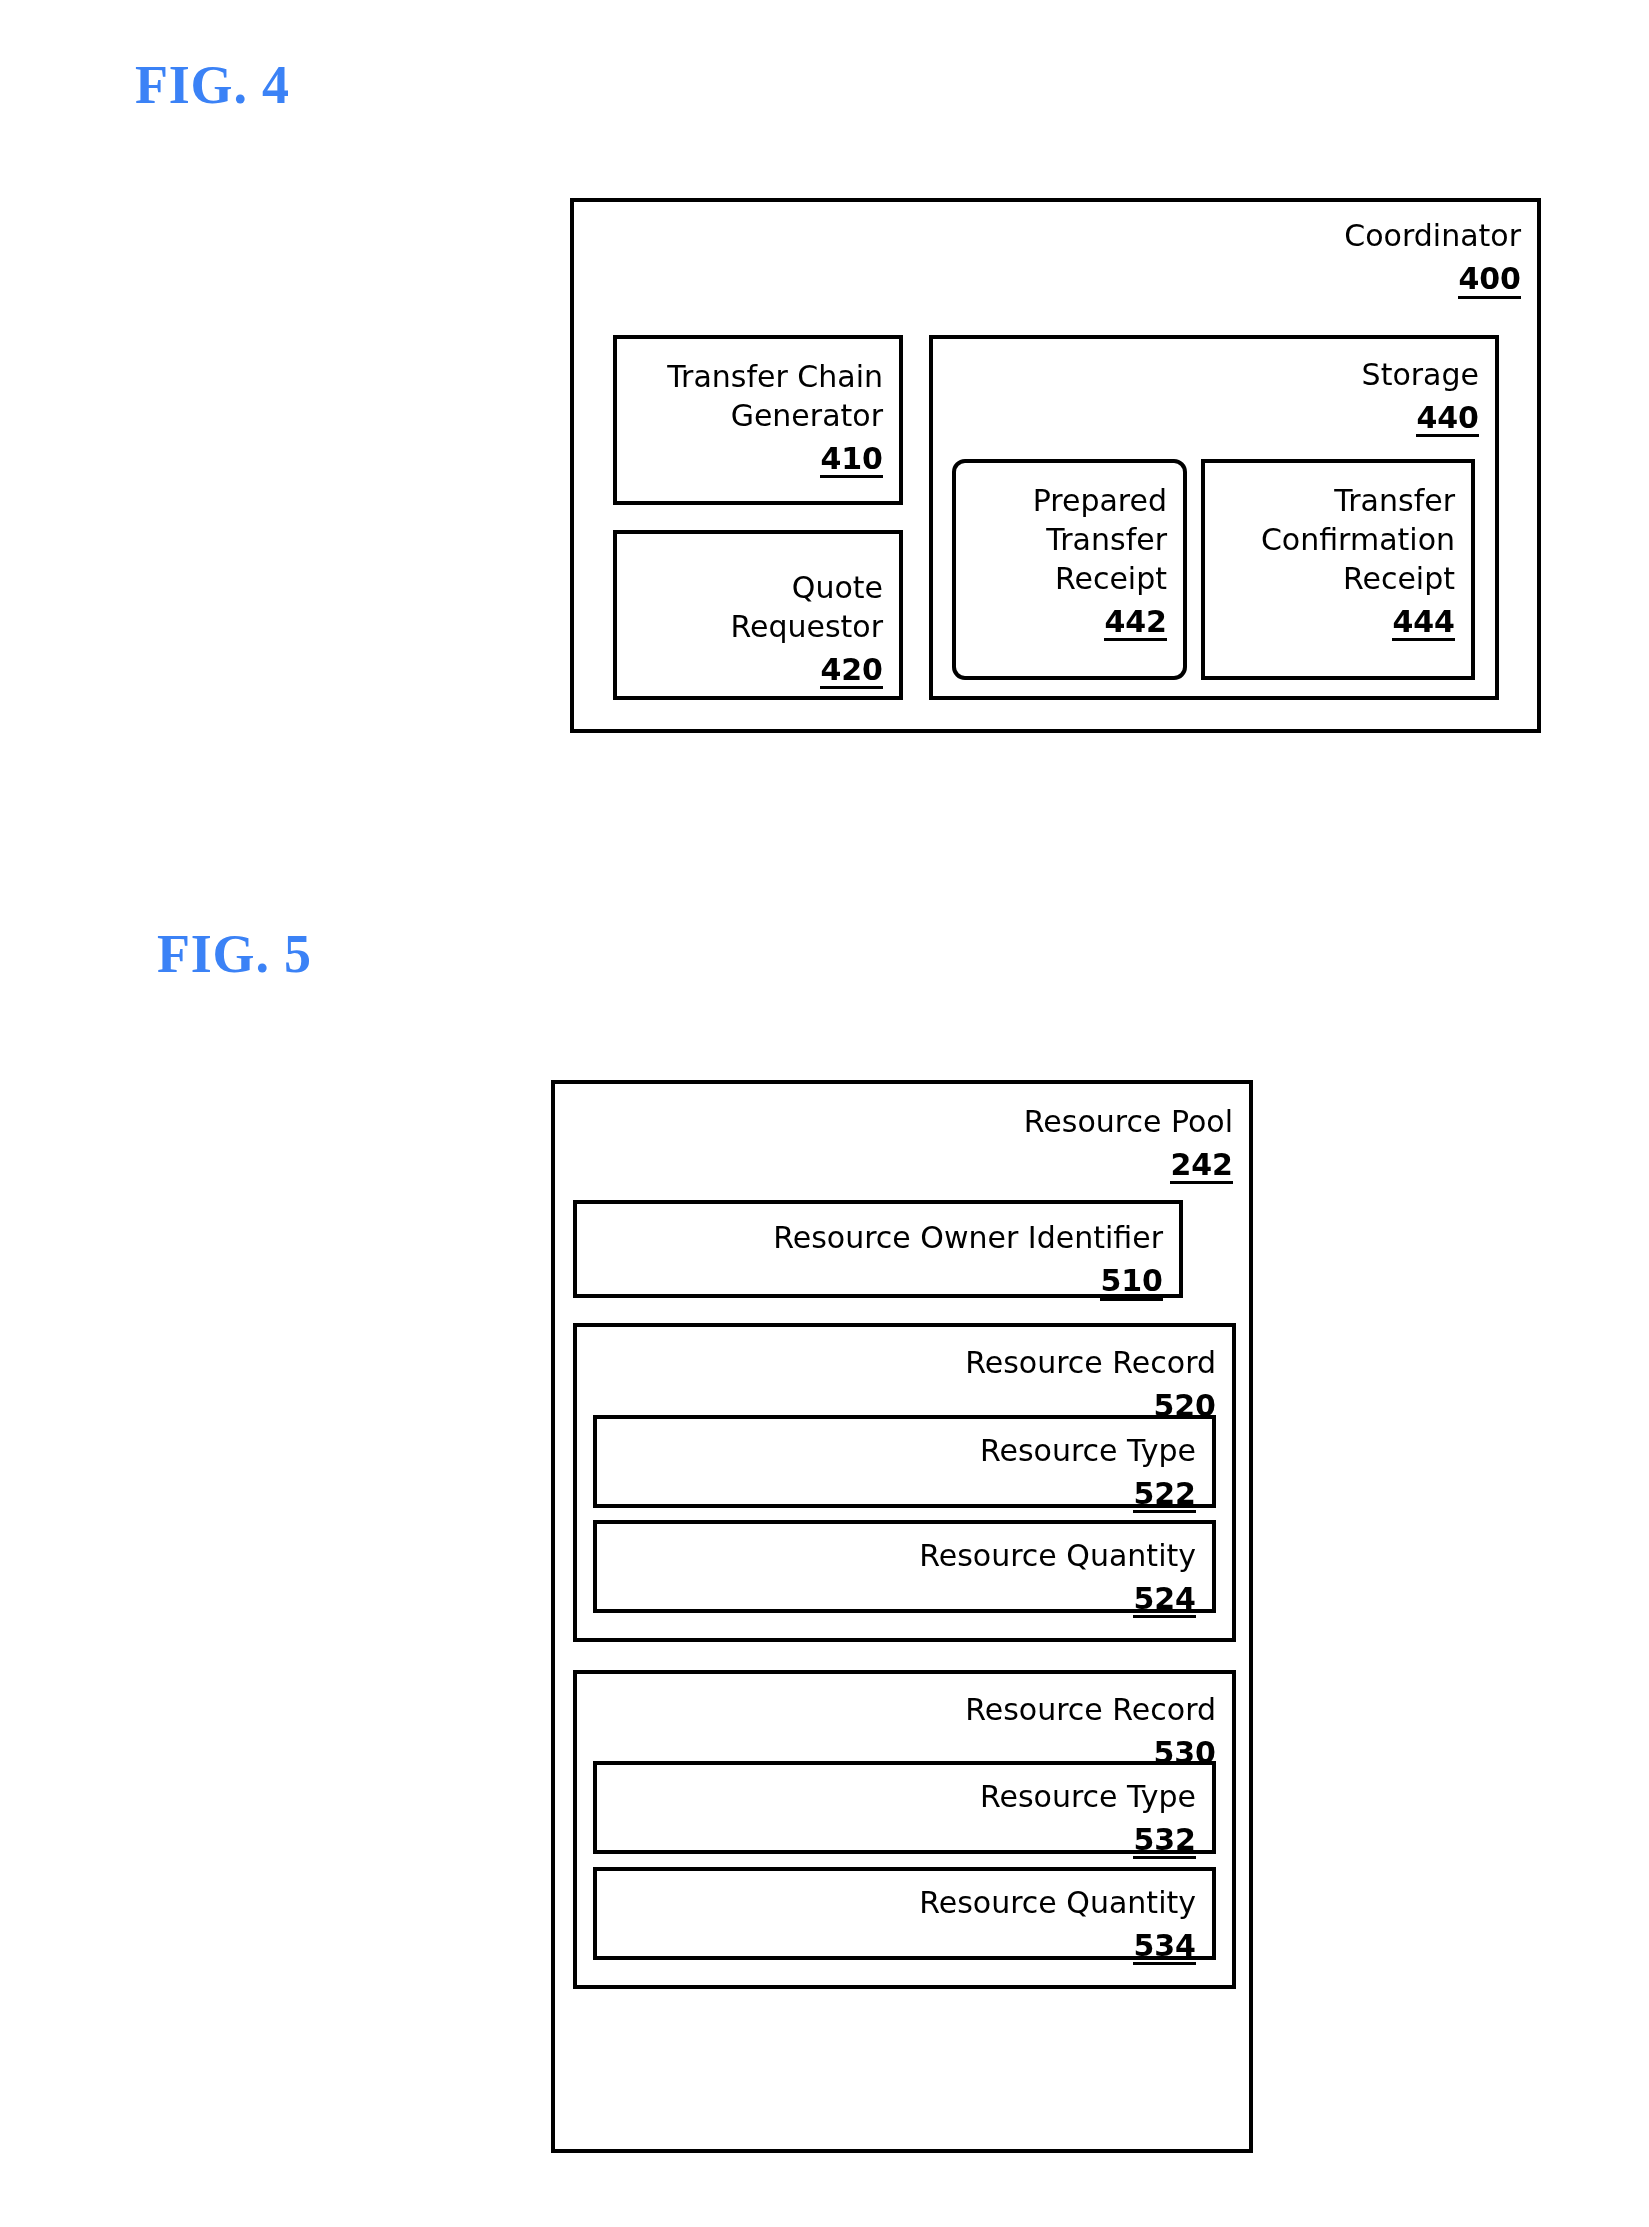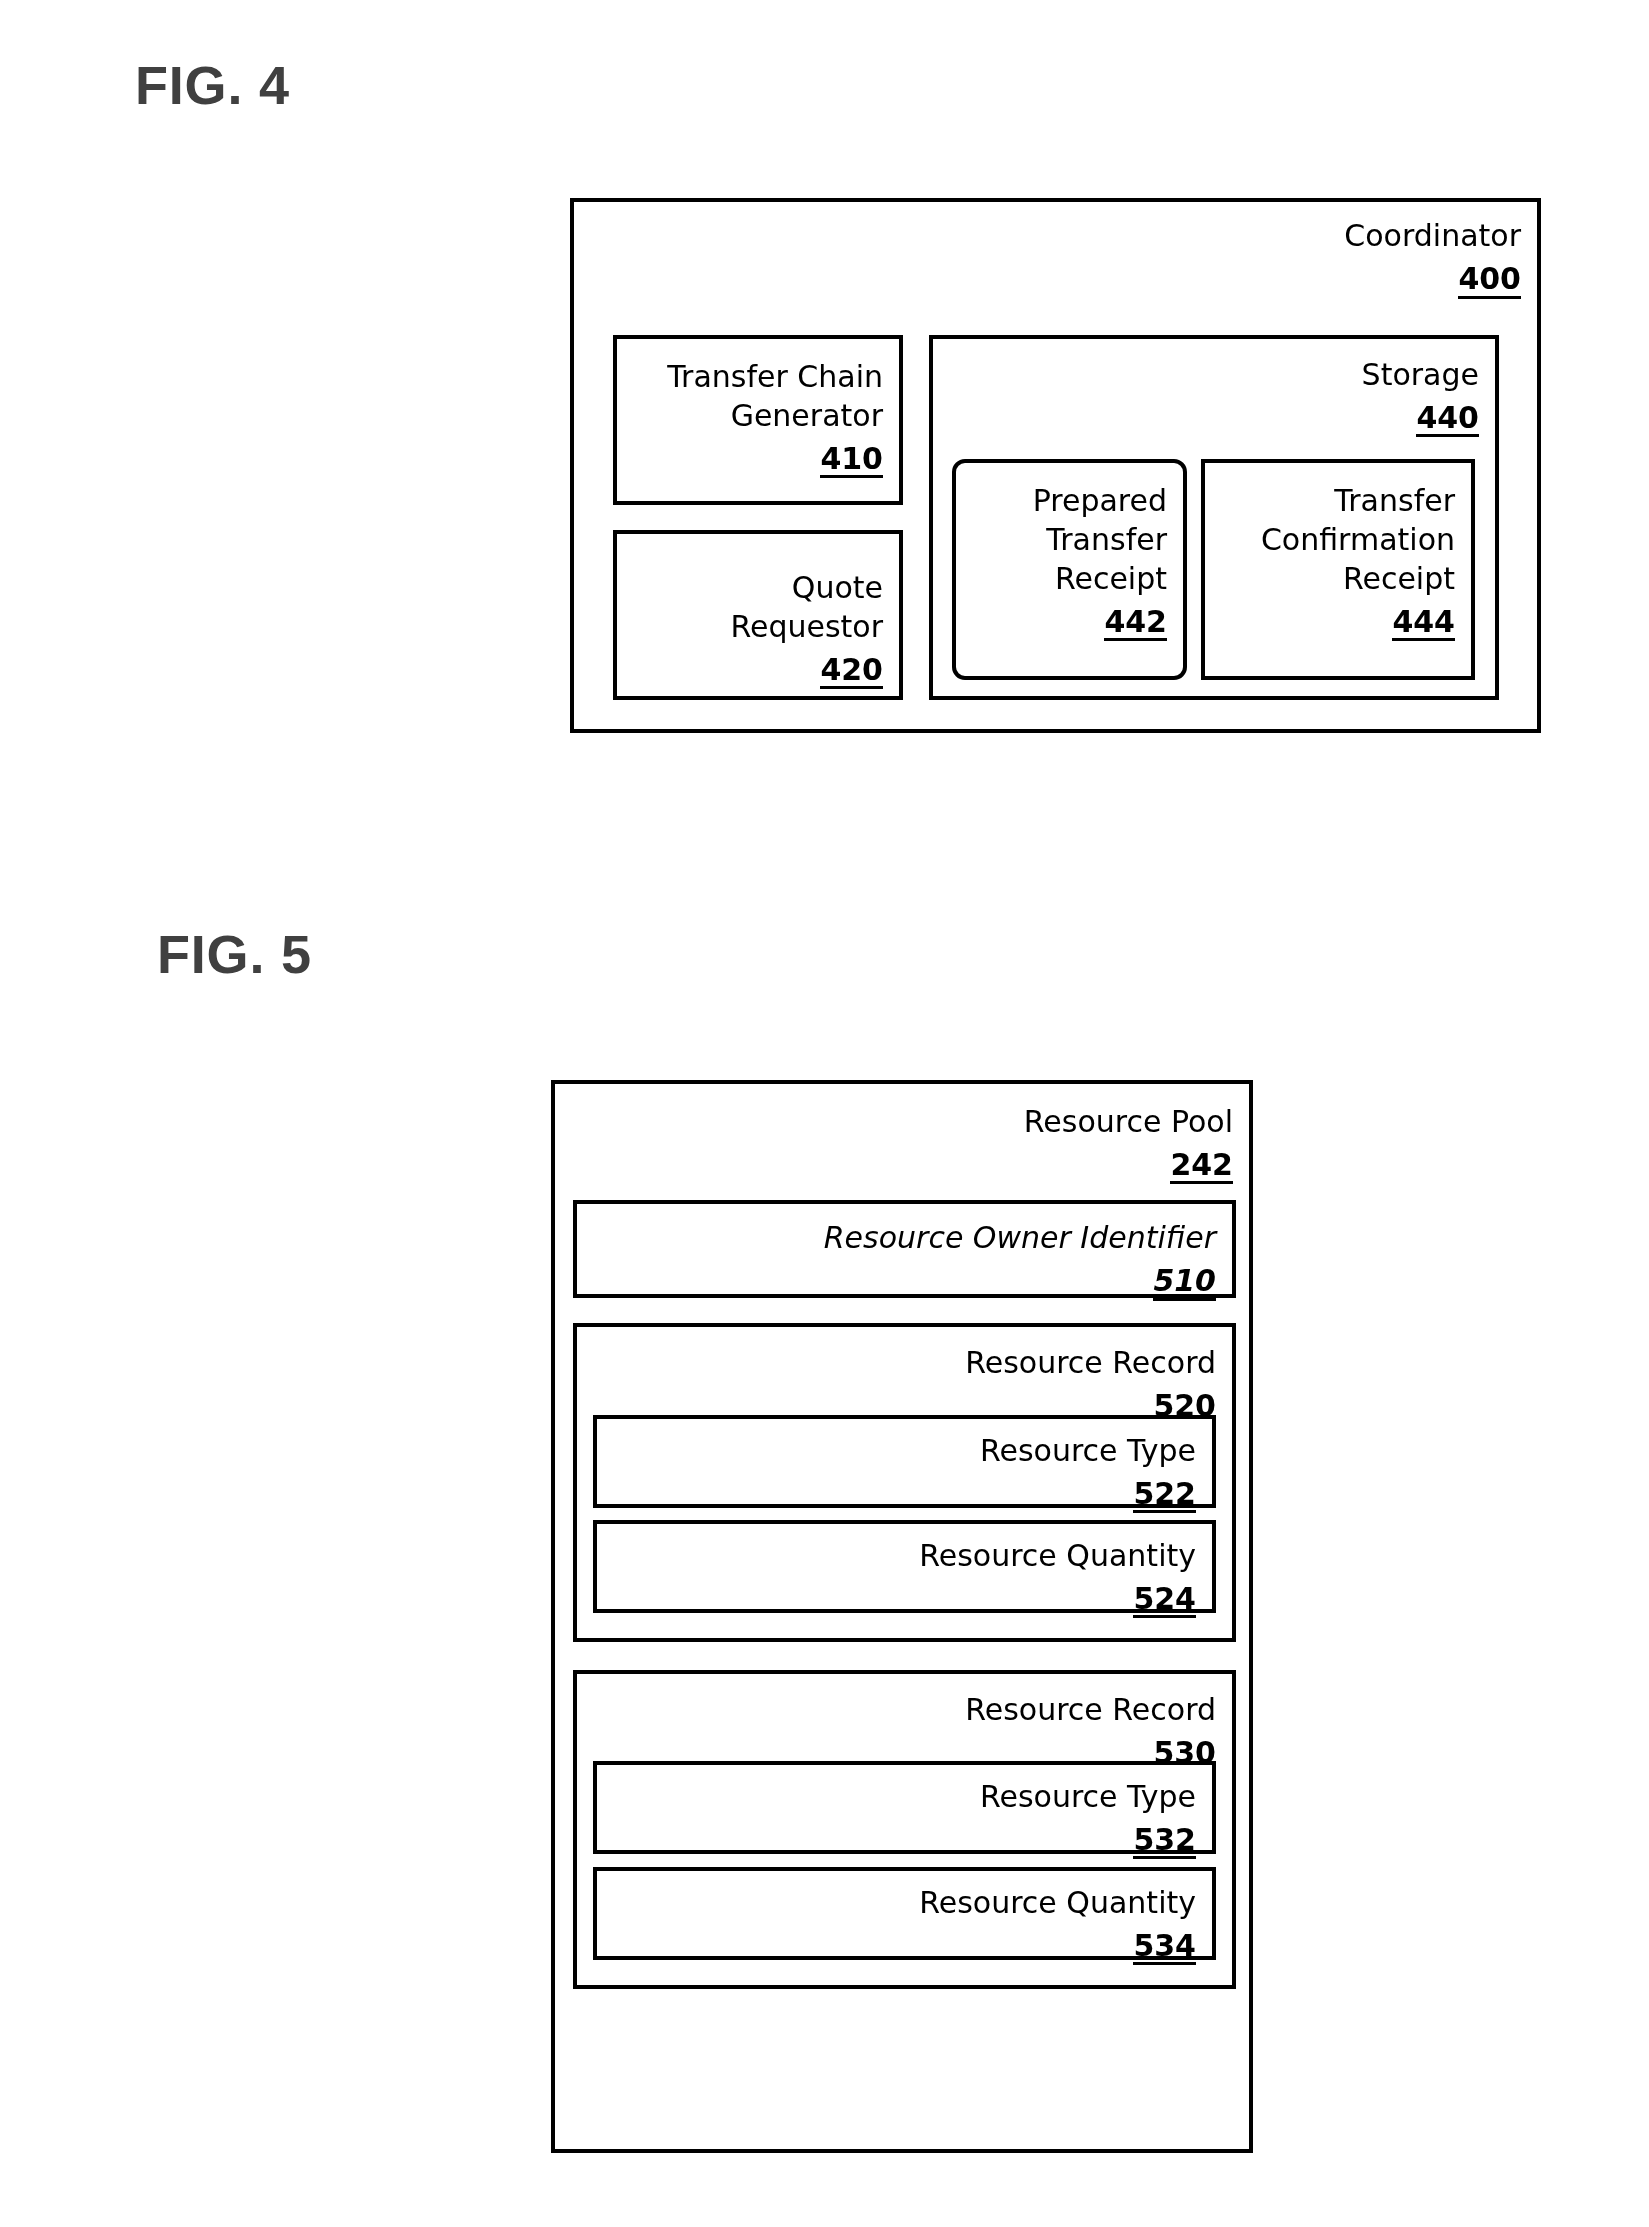--- a/index.html
+++ b/index.html
@@ -12,25 +12,25 @@
     height: 2227px;
     position: relative;
     font-family: "DejaVu Sans", sans-serif;
     color: #000000;
     overflow: hidden;
   }
 
   
   .fig-label {
     position: absolute;
-    font-family: Liberation Sans, sans-serif;
+    font-family: Liberation Serif, serif;
     font-weight: bold;
     font-size: 54px;
     letter-spacing: 0.8px;
-    color: #404040;
+    color: #3b82f6;
     white-space: nowrap;
   }
   #fig4-label { left: 135px; top: 54px; }
   #fig5-label { left: 157px; top: 923px; }
 
   
   .box {
     position: absolute;
     box-sizing: border-box;
     border: 4.8px solid #000;
@@ -80,21 +80,21 @@
   #ptr-box  { left: 952px; top: 459px; width: 235px; height: 221px; border-radius: 13px; }
   #ptr-text { top: 17.6px; }
 
   #tcr-box  { left: 1201px; top: 459px; width: 274px; height: 221px; }
   #tcr-text { top: 17.6px; }
 
   
   #pool-box  { left: 551px; top: 1080px; width: 702px; height: 1073px; }
   #pool-text { top: 17.6px; }
 
-  #roi-box   { left: 573px; top: 1200px; width: 663px; height: 98px; font-style: italic; }
+  #roi-box   { left: 573px; top: 1200px; width: 610px; height: 98px; }
   #roi-text  { top: 14.4px; }
 
   #rr520-box { left: 573px; top: 1323px; width: 663px; height: 319px; }
   #rr520-text{ top: 16px; }
   #rtype522-box { left: 593px; top: 1415px; width: 623px; height: 93px; }
   #rtype522-text{ top: 12px; }
   #rqty524-box  { left: 593px; top: 1520px; width: 623px; height: 93px; }
   #rqty524-text { top: 12px; }
 
   #rr530-box { left: 573px; top: 1670px; width: 663px; height: 319px; }

